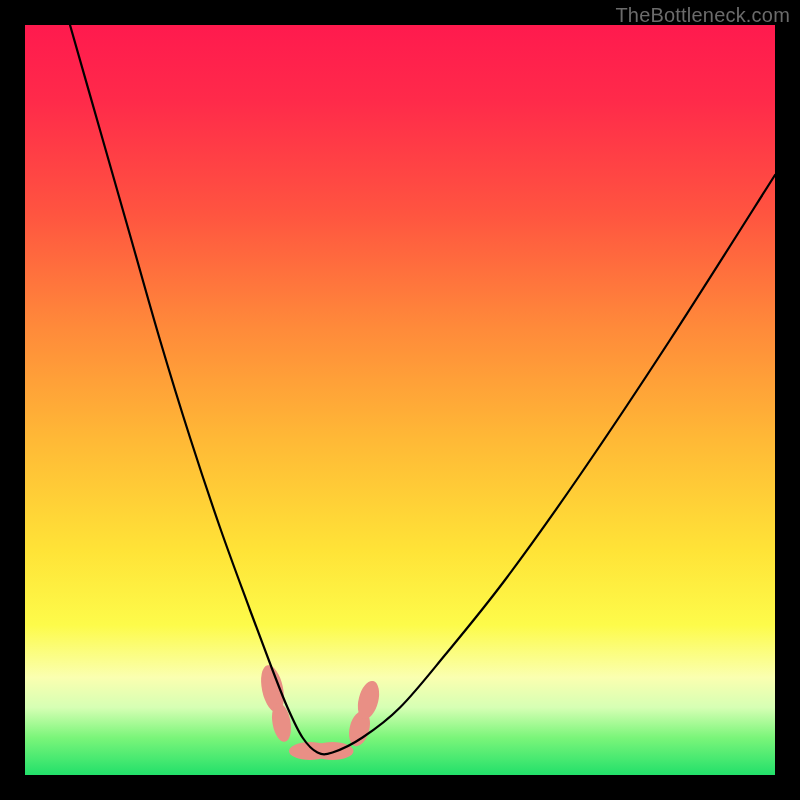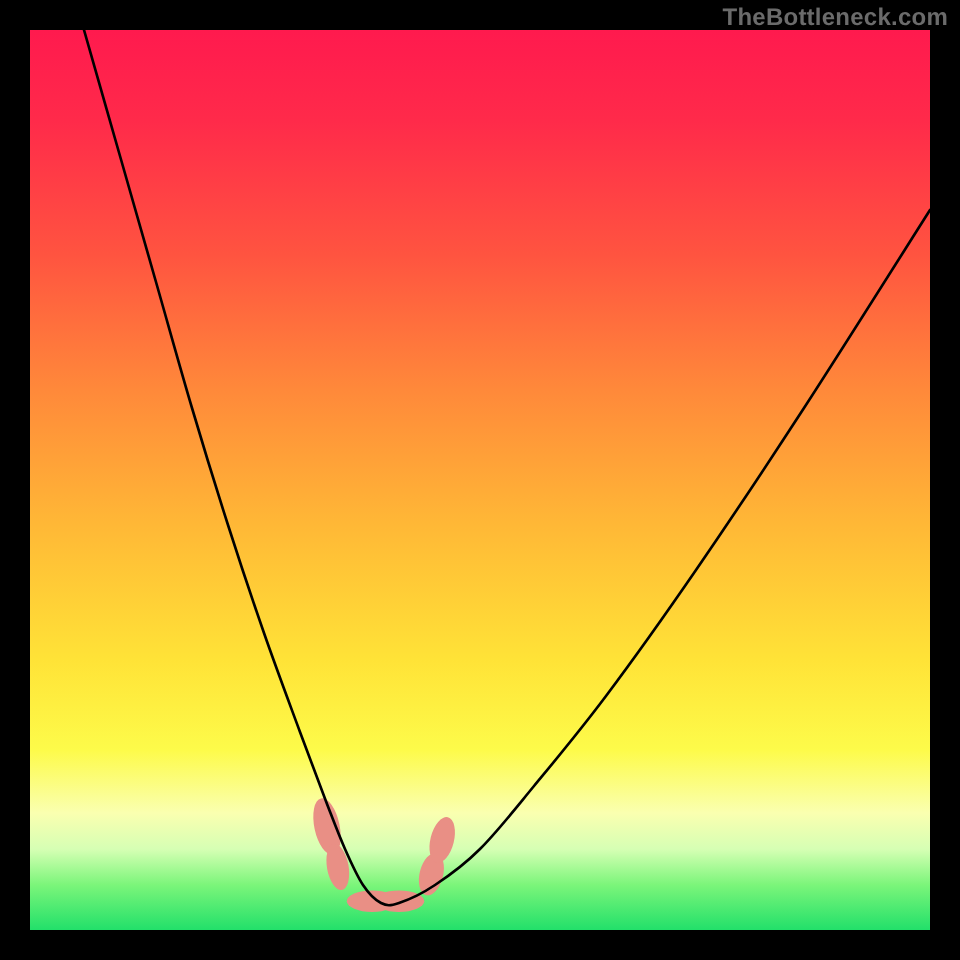--- a/index.html
+++ b/index.html
@@ -29,21 +29,21 @@
       #d6ffb4 91%,
       #7bf57a 95%,
       #22e06a 100%);
   }
   .watermark {
     position: absolute;
     top: 4px;
     right: 10px;
     color: #6b6b6b;
     font-size: 20px;
-    font-weight: 700;
+    font-weight: 400;
     letter-spacing: 0.2px;
     z-index: 5;
   }
   svg.curve {
     position: absolute;
     left: 25px;
     top: 25px;
     width: 750px;
     height: 750px;
     z-index: 3;

